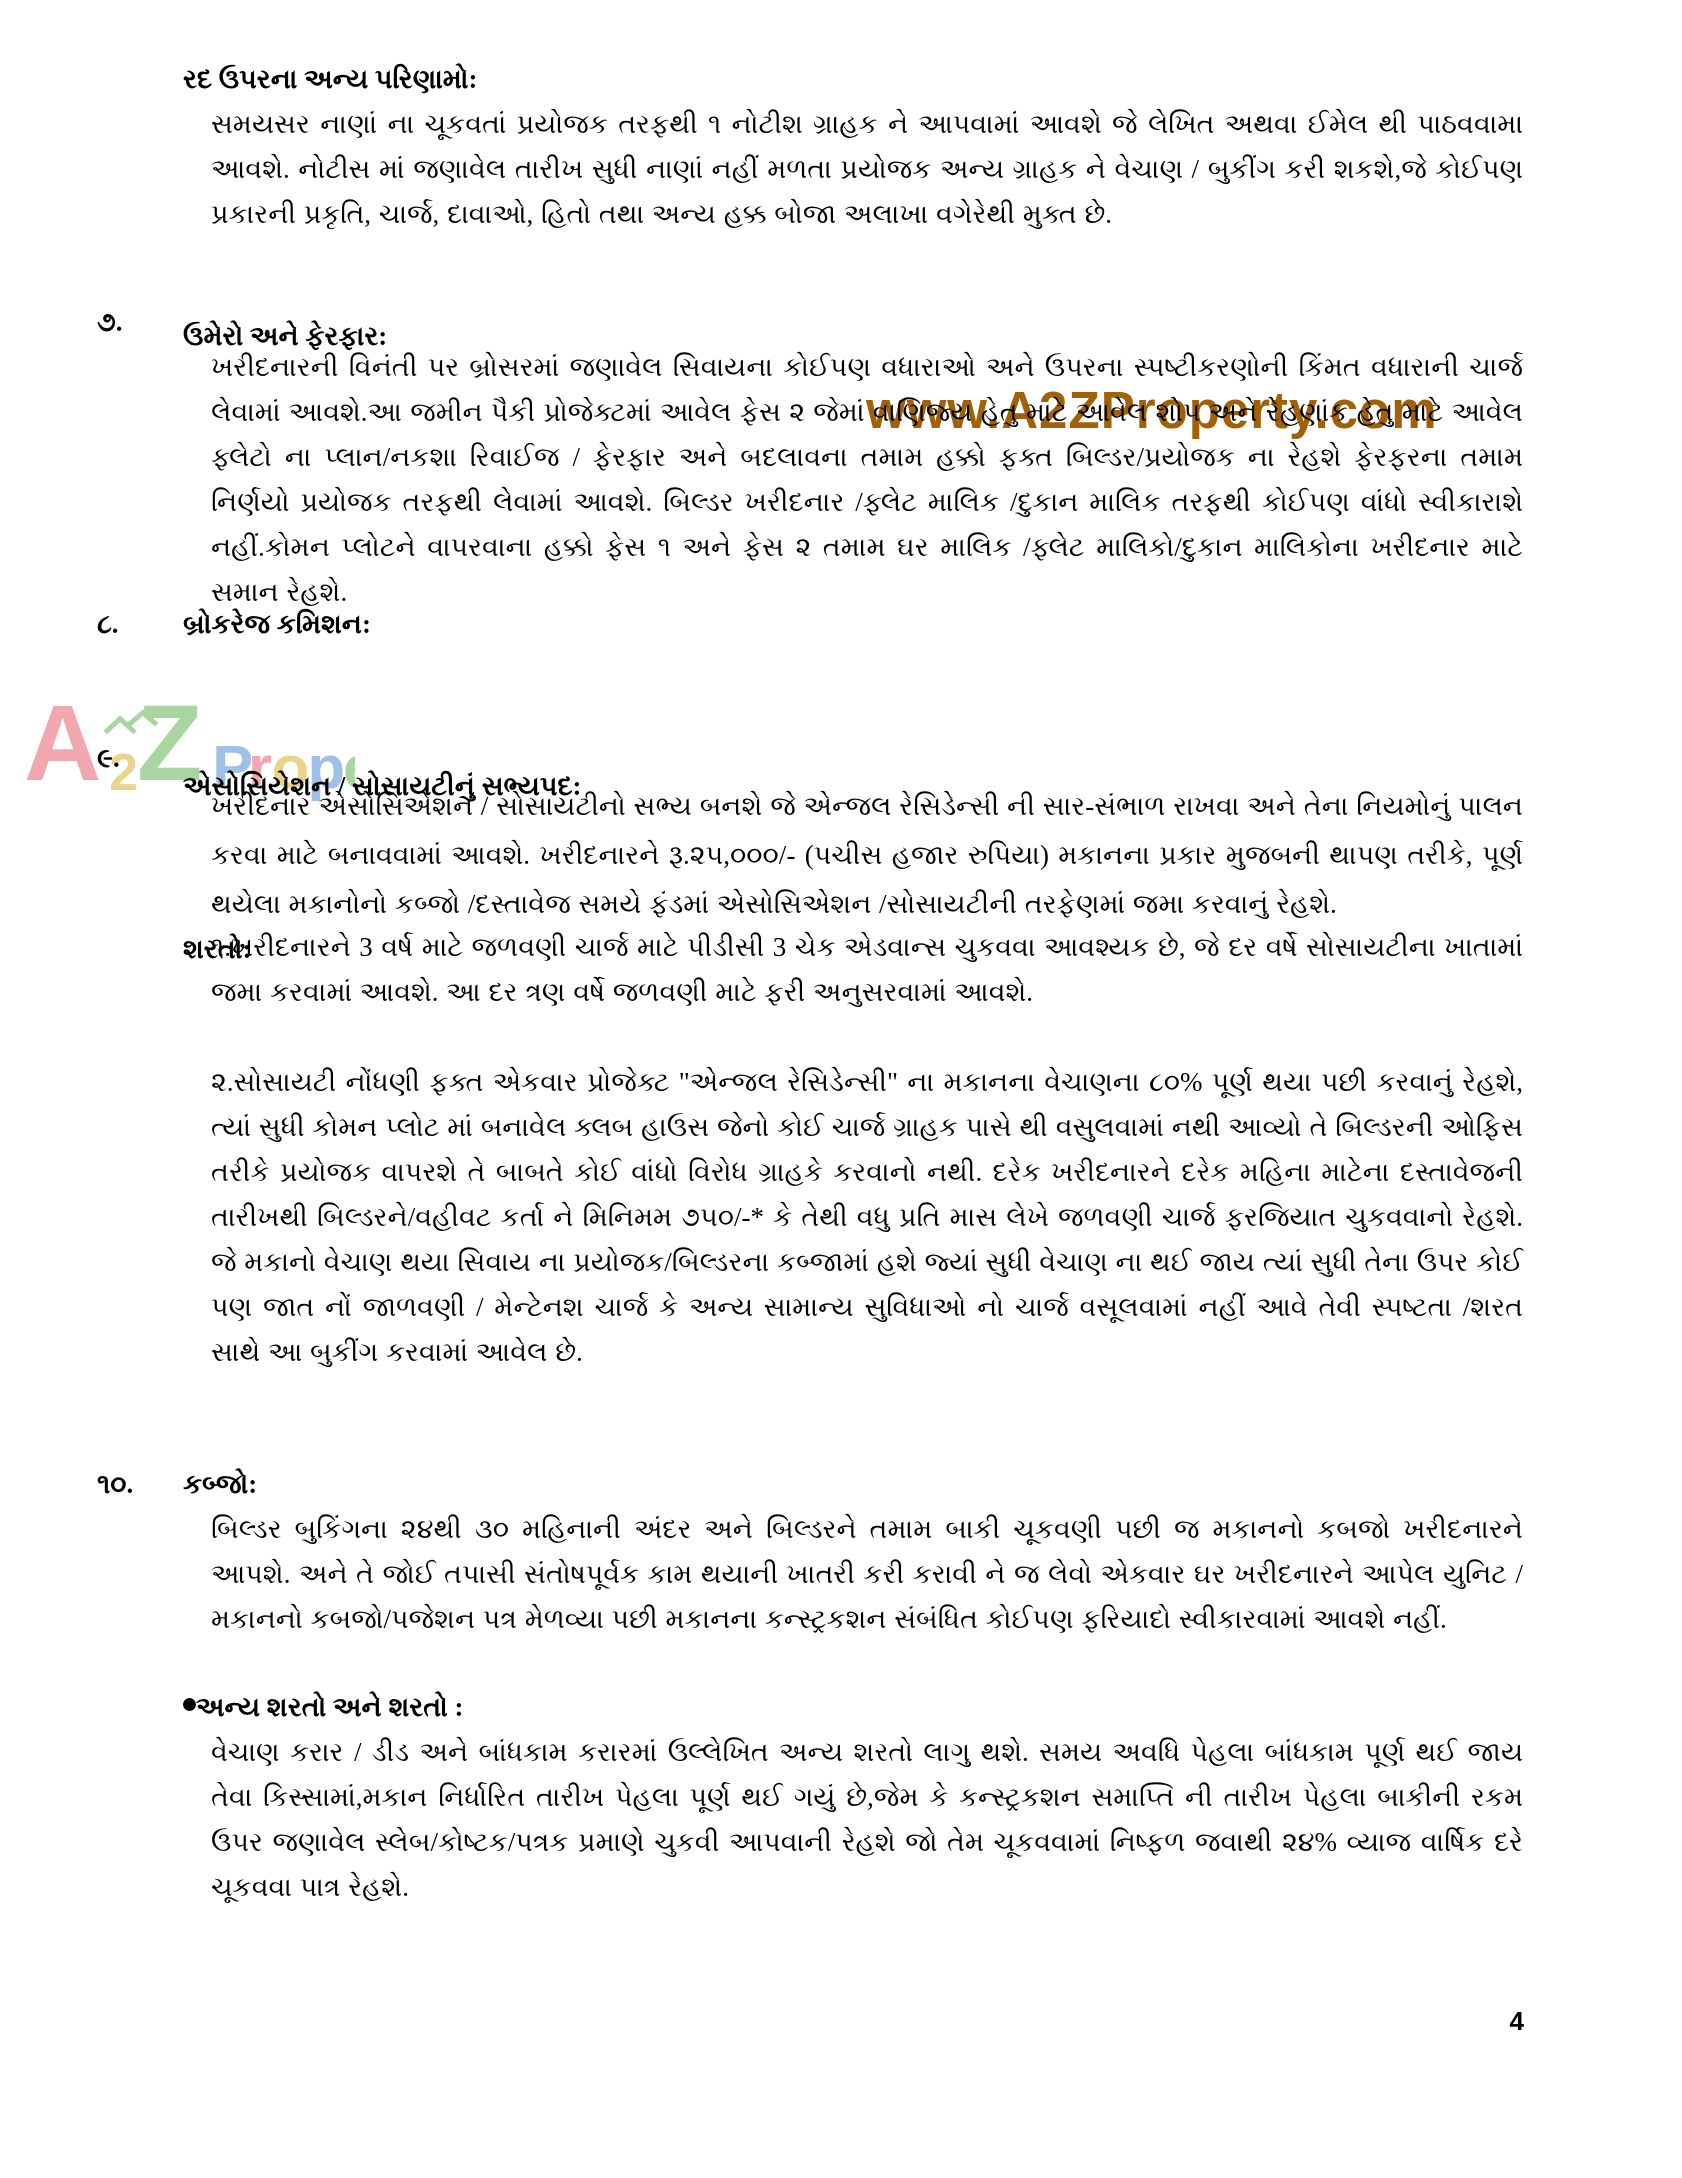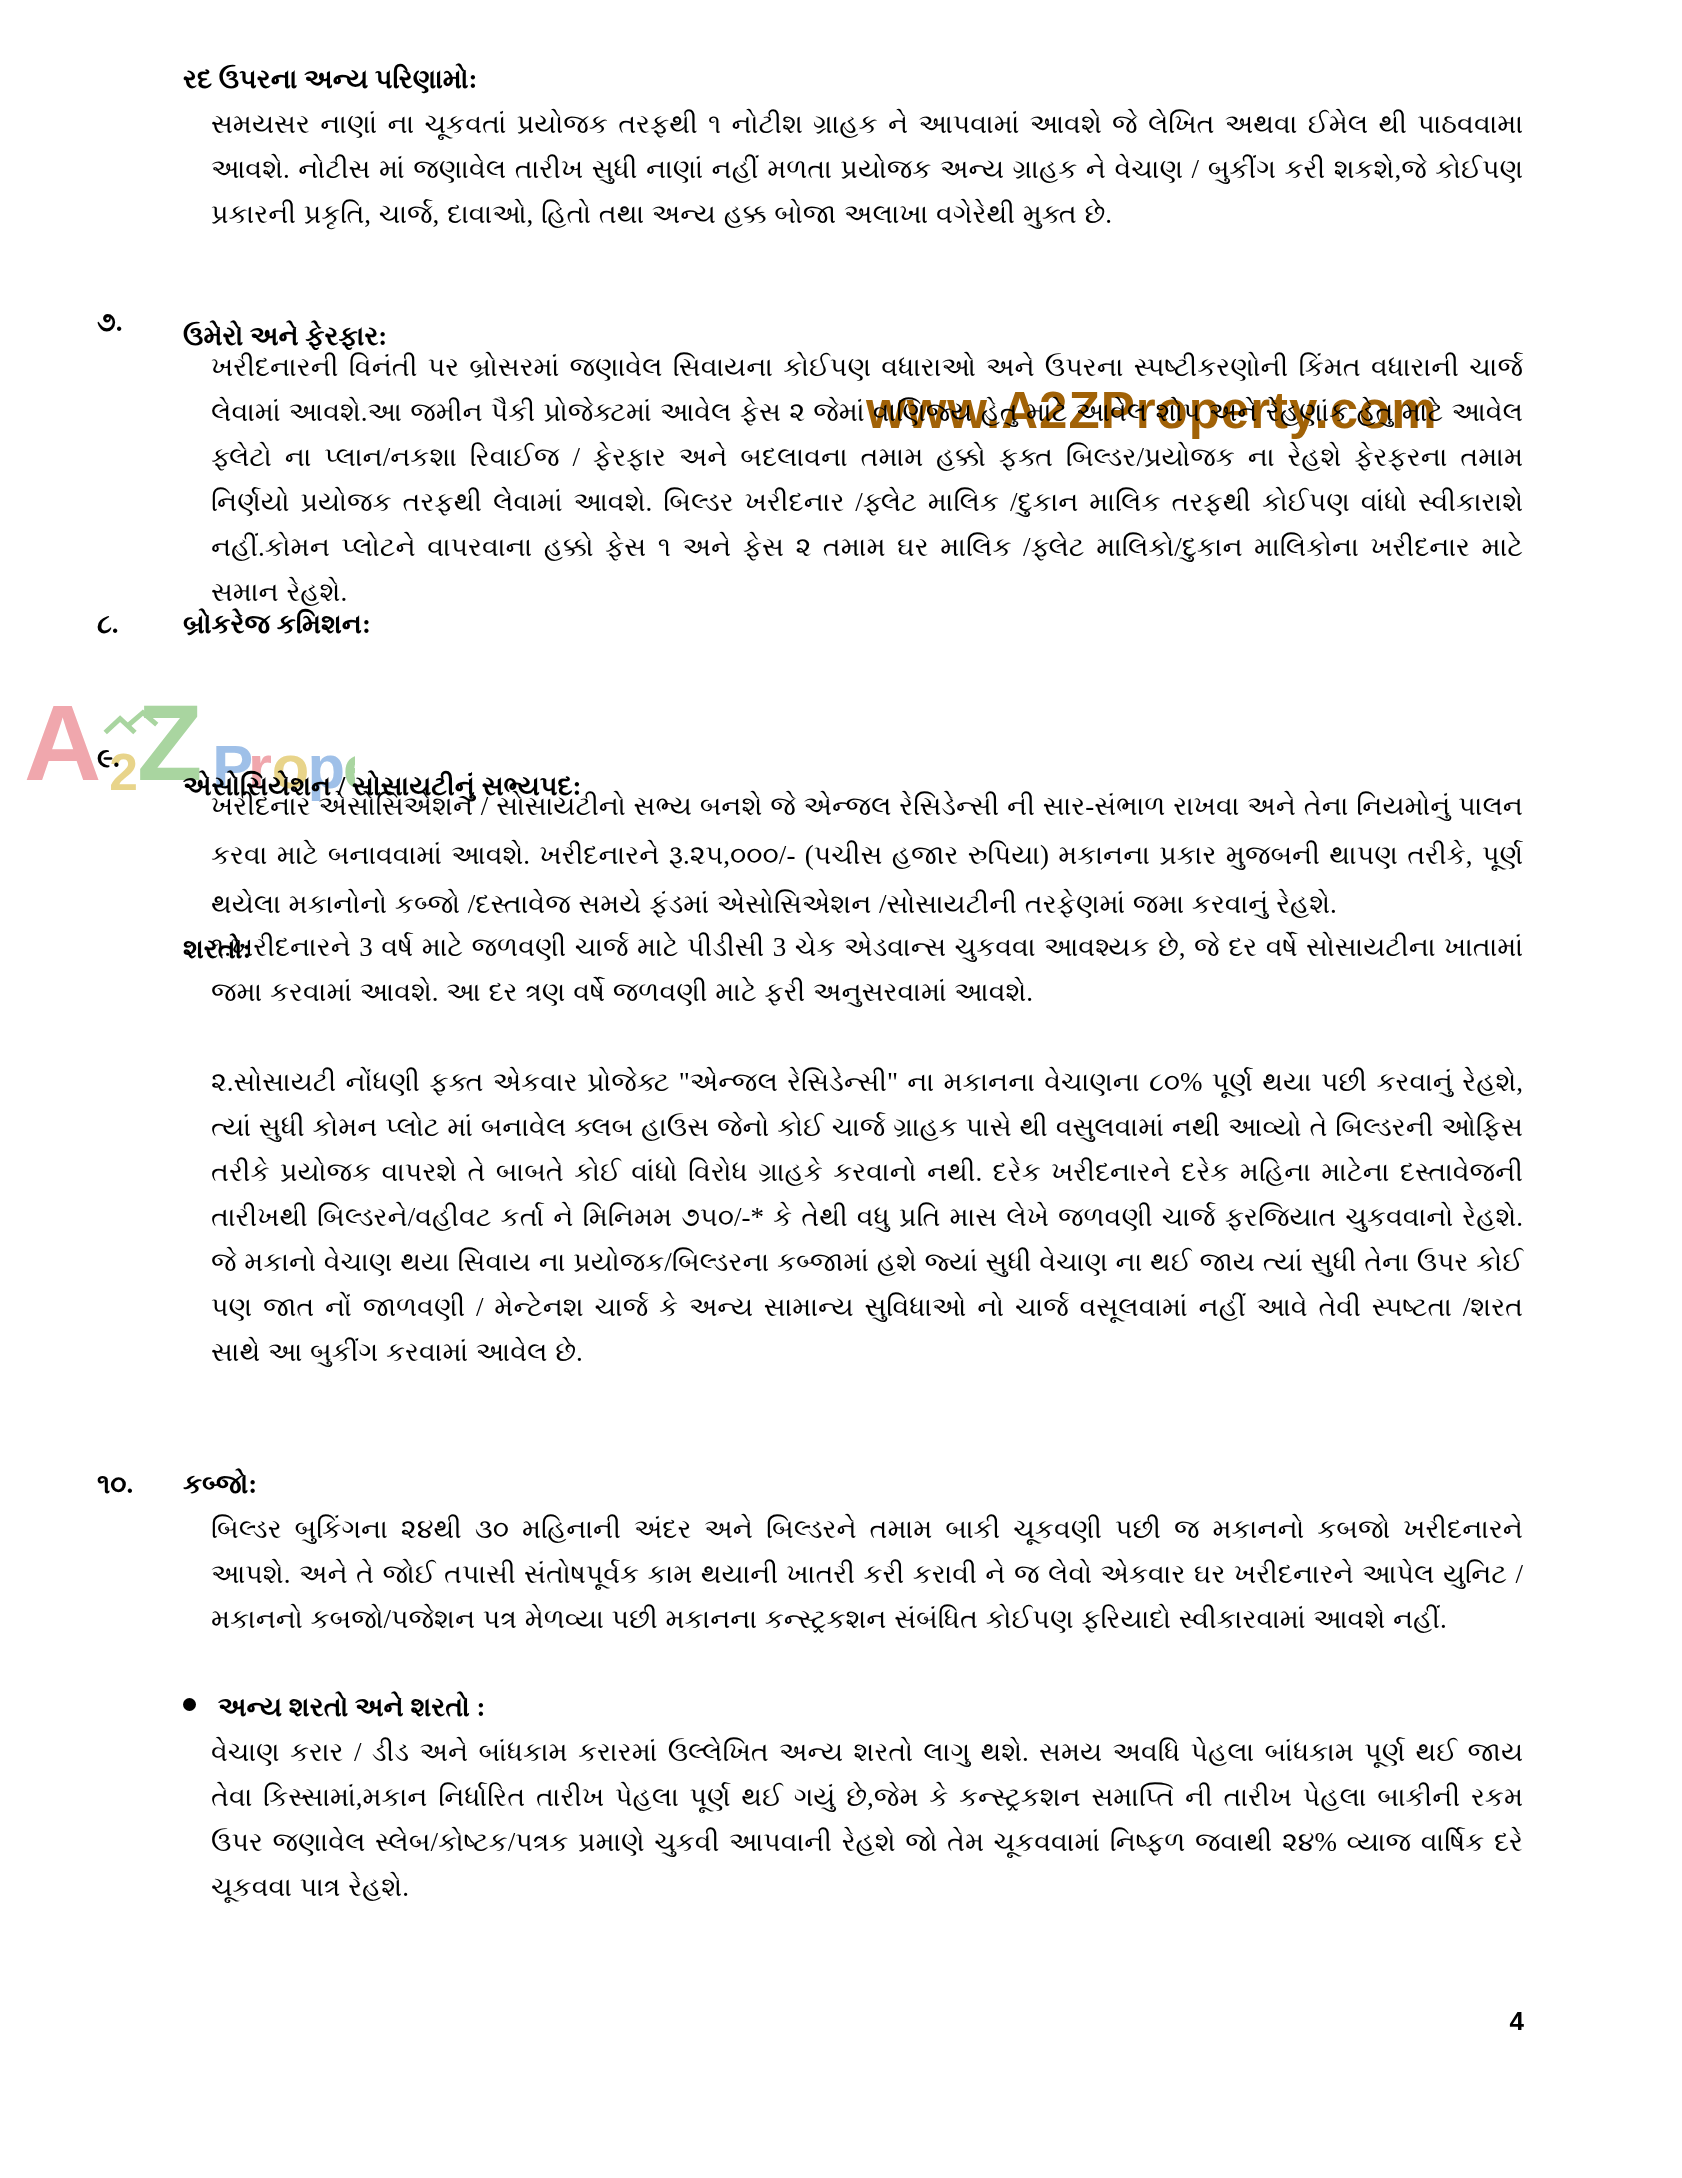--- a/index.html
+++ b/index.html
@@ -86,21 +86,20 @@
     font-weight: 700;
   }
   .bullet-row {
     position: absolute;
     left: 183px;
     font-size: 27px;
     line-height: 45px;
     font-weight: 700;
     display: flex;
     align-items: baseline;
-    gap: 22px;
     white-space: nowrap;
   }
   .bullet-dot {
     display: inline-block;
     width: 13px;
     height: 13px;
     border-radius: 50%;
     background: #000;
     flex: none;
     position: relative;

